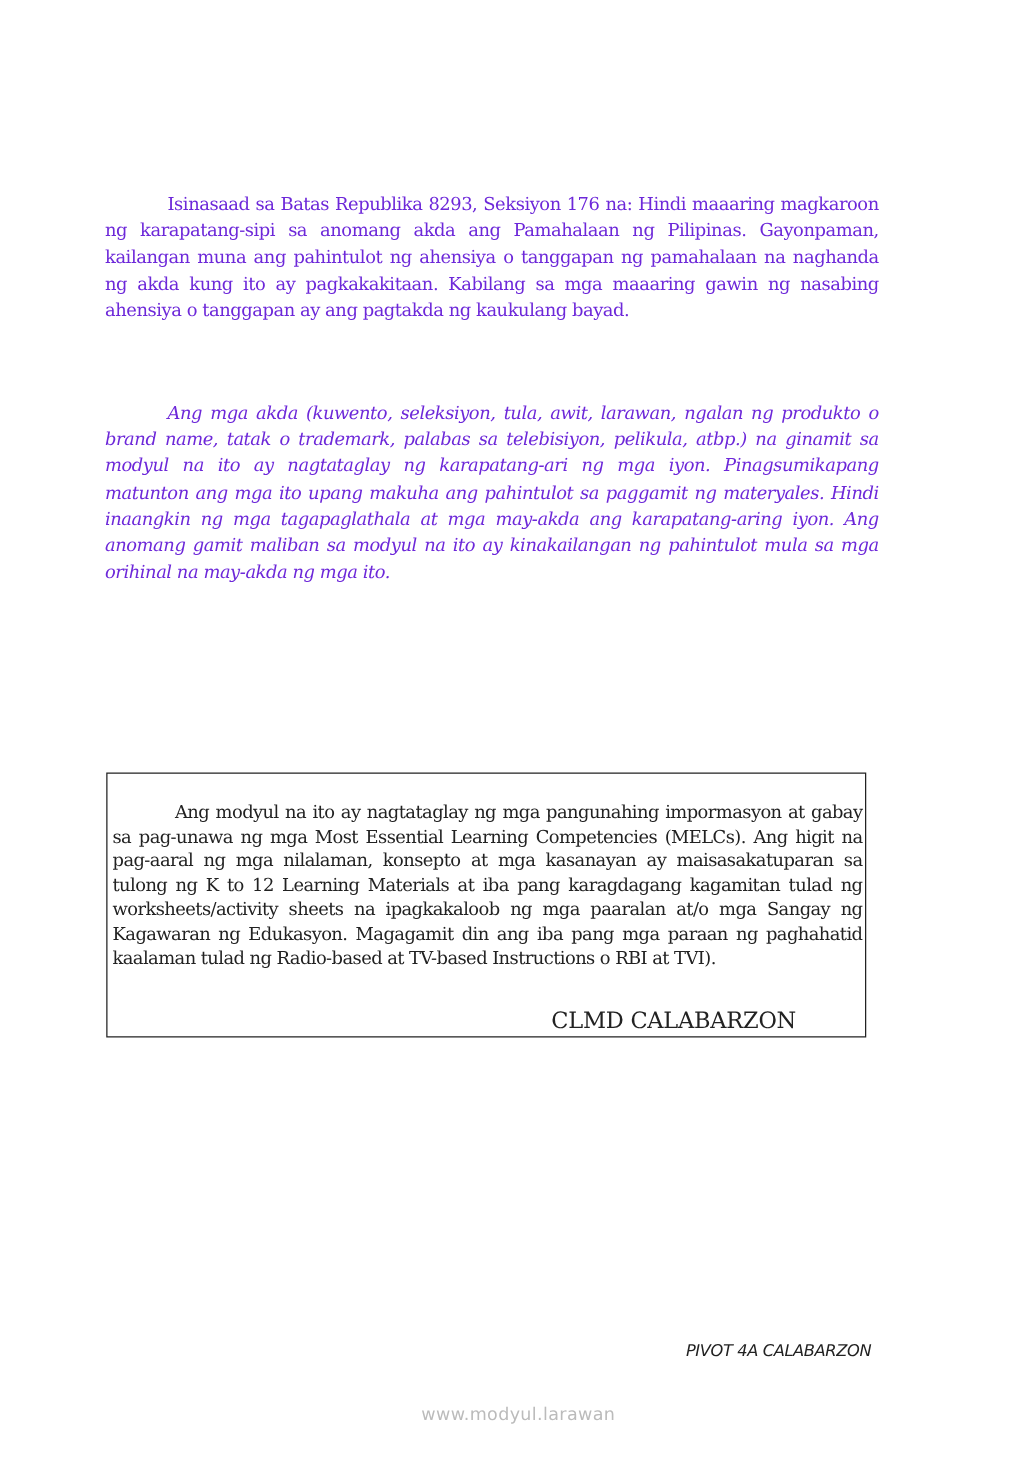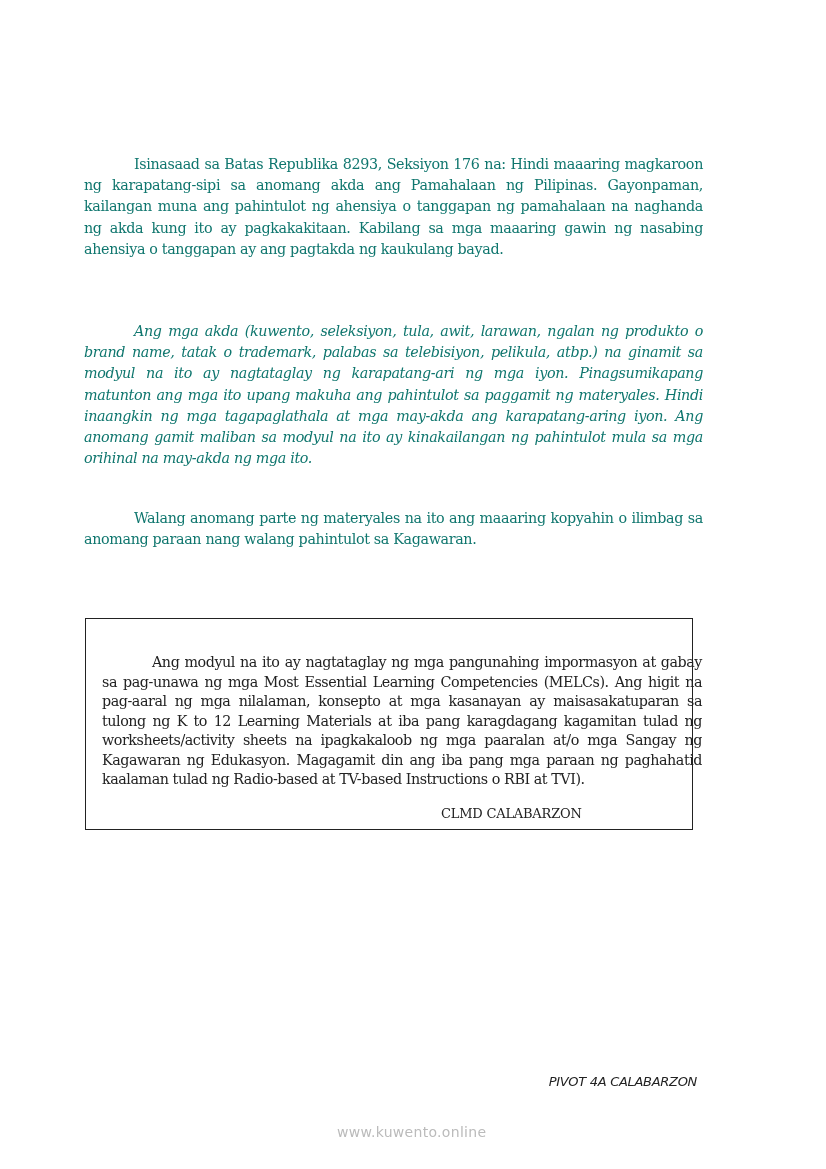--- a/index.html
+++ b/index.html
@@ -5,21 +5,21 @@
     html, body { margin: 0; padding: 0; background: #ffffff; }
     body { width: 826px; height: 1169px; position: relative; overflow: hidden; }
     .page { position: absolute; left: 0; top: 0; width: 826px; height: 1169px; background: #fff; }
     .para {
       position: absolute;
       left: 84px;
       width: 619px;
       font-family: "DejaVu Serif", serif;
       font-size: 14.3px;
       line-height: 21.2px;
-      color: #0f766e;
+      color: #6d28d9;
       text-align: justify;
       text-indent: 50px;
       margin: 0;
       letter-spacing: -0.35px;
     }
     #p1 { top: 154px; }
     #p2 { top: 321px; font-style: italic; }
     #p3 { top: 508px; }
     .box {
       position: absolute;
@@ -34,29 +34,29 @@
       position: absolute;
       left: 4px;
       top: 22px;
       width: 600px;
       font-family: "DejaVu Serif", serif;
       font-size: 14.3px;
       line-height: 19.5px;
       color: #222;
       text-align: justify;
       text-indent: 50px;
-      margin: 12px;
+      margin: 0;
       letter-spacing: -0.45px;
     }
     .box-sign {
       position: absolute;
       left: 355px;
       top: 187px;
       font-family: "DejaVu Serif", serif;
-      font-size: 13px;
+      font-size: 18px;
       color: #222;
       letter-spacing: -0.2px;
     }
     .footer {
       position: absolute;
       right: 129px;
       top: 1074px;
       font-family: "DejaVu Sans", sans-serif;
       font-size: 13px;
       font-style: italic;
@@ -72,22 +72,21 @@
       color: #bbbbbb;
       letter-spacing: 0.3px;
     }
   </style>
 </head>
 <body>
 
 <div class="page">
   <p class="para" id="p1">Isinasaad sa Batas Republika 8293, Seksiyon 176 na: Hindi maaaring magkaroon ng karapatang-sipi sa anomang akda ang Pamahalaan ng Pilipinas. Gayonpaman, kailangan muna ang pahintulot ng ahensiya o tanggapan ng pamahalaan na naghanda ng akda kung ito ay pagkakakitaan. Kabilang sa mga maaaring gawin ng nasabing ahensiya o tanggapan ay ang pagtakda ng kaukulang bayad.</p>
   <p class="para" id="p2">Ang mga akda (kuwento, seleksiyon, tula, awit, larawan, ngalan ng produkto o brand name, tatak o trademark, palabas sa telebisiyon, pelikula, atbp.) na ginamit sa modyul na ito ay nagtataglay ng karapatang-ari ng mga iyon. Pinagsumikapang matunton ang mga ito upang makuha ang pahintulot sa paggamit ng materyales. Hindi inaangkin ng mga tagapaglathala at mga may-akda ang karapatang-aring iyon. Ang anomang gamit maliban sa modyul na ito ay kinakailangan ng pahintulot mula sa mga orihinal na may-akda ng mga ito.</p>
-  <p class="para" id="p3">Walang anomang parte ng materyales na ito ang maaaring kopyahin o ilimbag sa anomang paraan nang walang pahintulot sa Kagawaran.</p>
 
   <div class="box">
     <p class="box-text">Ang modyul na ito ay nagtataglay ng mga pangunahing impormasyon at gabay sa pag-unawa ng mga Most Essential Learning Competencies (MELCs). Ang higit na pag-aaral ng mga nilalaman, konsepto at mga kasanayan ay maisasakatuparan sa tulong ng K to 12 Learning Materials at iba pang karagdagang kagamitan tulad ng worksheets/activity sheets na ipagkakaloob ng mga paaralan at/o mga Sangay ng Kagawaran ng Edukasyon. Magagamit din ang iba pang mga paraan ng paghahatid kaalaman tulad ng Radio-based at TV-based Instructions o RBI at TVI).</p>
     <div class="box-sign">CLMD CALABARZON</div>
   </div>
 
   <div class="footer">PIVOT 4A CALABARZON</div>
-  <div class="watermark">www.kuwento.online</div>
+  <div class="watermark">www.modyul.larawan</div>
 </div>
 
 </body></html>

